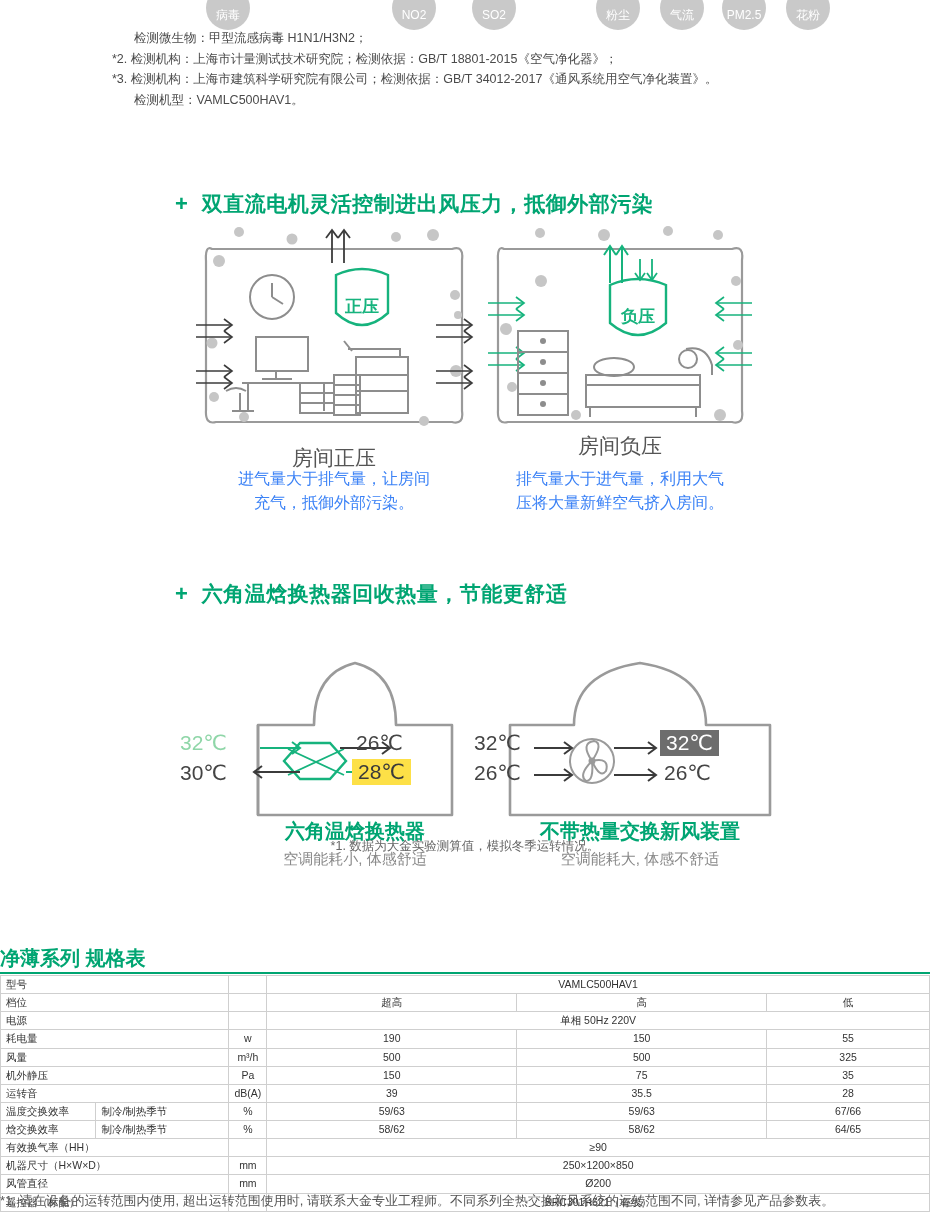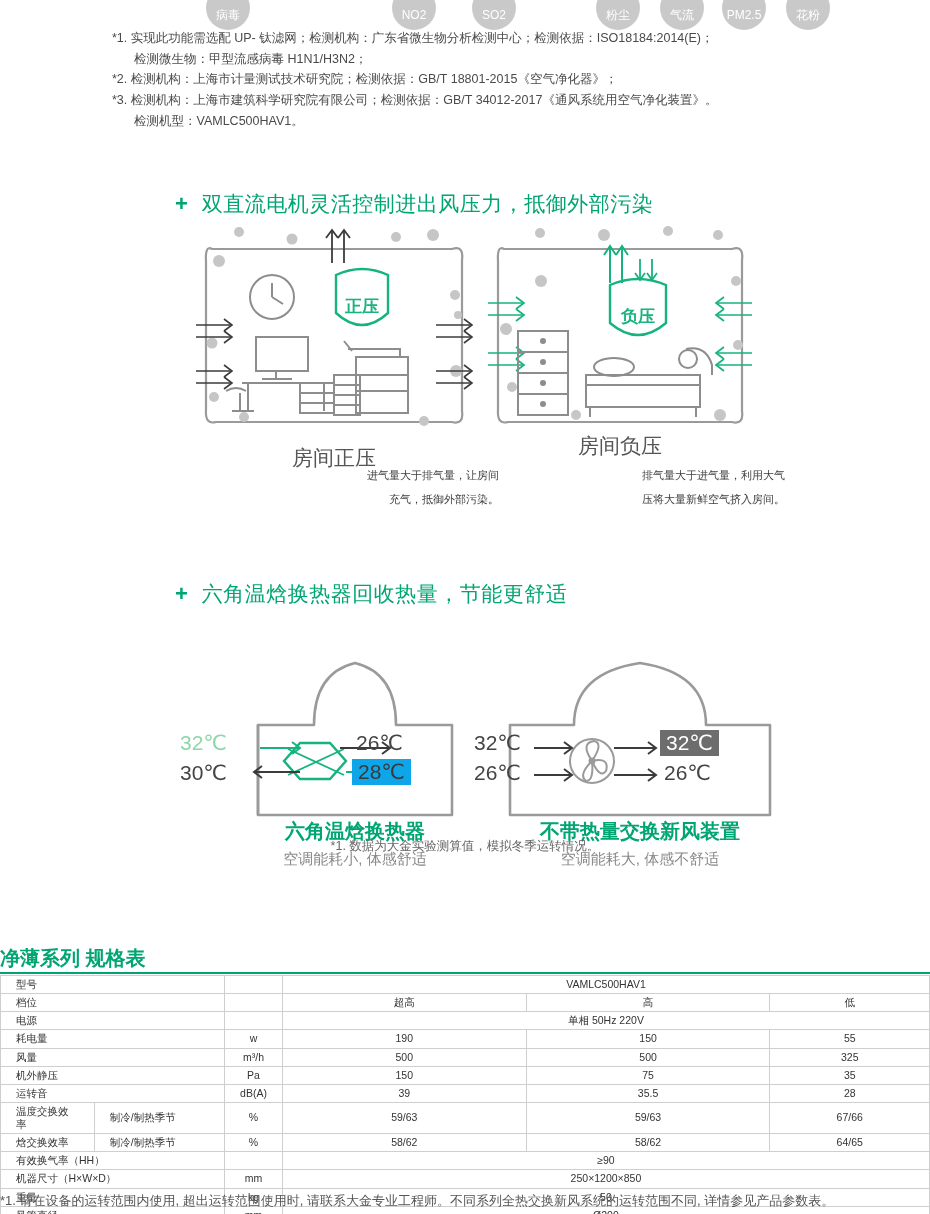--- a/index.html
+++ b/index.html
@@ -31,31 +31,31 @@
   .footnotes .indent { padding-left: 22px; }
 
   
   .sec-head {
     position: absolute; display: flex; align-items: center; gap: 14px;
   }
   .sec-head .plus {
     color: #00a572; font-size: 22px; font-weight: bold; line-height: 1;
   }
   .sec-head .txt {
-    color: #00a572; font-size: 21px; font-weight: normal; letter-spacing: .5px;
+    color: #00a572; font-size: 21px; font-weight: bold; letter-spacing: .5px;
   }
 
   
   .rooms { position: absolute; top: 225px; left: 0; width: 740px; height: 310px; }
   .room-caption-wrap { position: absolute; top: 432px; left: 0; width: 930px; }
   .cap-title {
     position: absolute; font-size: 21px; color: #555; text-align: center; width: 320px;
   }
   .cap-body {
-    position: absolute; font-size: 11px; color: #404040; text-align: right; width: 330px;
+    position: absolute; font-size: 16px; color: #3b82f6; text-align: center; width: 330px;
     line-height: 1.55;
   }
 
   
   .hx { position: absolute; top: 615px; left: 0; width: 772px; height: 260px; }
   .hx-caption { position: absolute; width: 930px; top: 818px; }
   .hx-title {
     position: absolute; width: 330px; text-align: center; font-size: 20px;
     color: #00a572; font-weight: bold;
   }
@@ -73,21 +73,21 @@
     font-size: 20px; font-weight: bold; color: #00a572;
   }
   .spec-rule {
     position: absolute; top: 972px; left: 0; width: 930px; height: 2px; background: #00a572;
   }
   table.spec {
     position: absolute; top: 975px; left: 0; width: 930px;
     border-collapse: collapse; font-size: 10.5px; color: #333;
   }
   table.spec td {
-    border: 1px solid #cfcfcf; padding: 2px 15px; height: 15px; line-height: 1.25;
+    border: 1px solid #cfcfcf; padding: 2px 5px; height: 15px; line-height: 1.25;
   }
   table.spec td.c { text-align: center; }
   table.spec td.l { text-align: left; }
   .tbl-note {
     position: absolute; top: 1192px; left: 0; width: 930px;
     font-size: 13px; color: #555;
   }
   svg { display: block; }
 </style>
 </head>
@@ -99,21 +99,20 @@
     <div class="icon-pill" style="left:206px">病毒</div>
     <div class="icon-pill" style="left:392px">NO2</div>
     <div class="icon-pill" style="left:472px">SO2</div>
     <div class="icon-pill" style="left:596px">粉尘</div>
     <div class="icon-pill" style="left:660px">气流</div>
     <div class="icon-pill" style="left:722px">PM2.5</div>
     <div class="icon-pill" style="left:786px">花粉</div>
   </div>
 
   <div class="footnotes">
-    <div class="ln">*1. 实现此功能需选配 UP- 钛滤网；检测机构：广东省微生物分析检测中心；检测依据：ISO18184:2014(E)；</div>
     <div class="ln indent">检测微生物：甲型流感病毒 H1N1/H3N2；</div>
     <div class="ln">*2. 检测机构：上海市计量测试技术研究院；检测依据：GB/T 18801-2015《空气净化器》；</div>
     <div class="ln">*3. 检测机构：上海市建筑科学研究院有限公司；检测依据：GB/T 34012-2017《通风系统用空气净化装置》。</div>
     <div class="ln indent">检测机型：VAMLC500HAV1。</div>
   </div>
 
   <div class="sec-head" style="top:190px; left:175px;">
     <span class="plus">+</span>
     <span class="txt">双直流电机灵活控制进出风压力，抵御外部污染</span>
   </div>
@@ -312,21 +311,21 @@
         <path d="M614,133 L656,133"></path>
           <path d="M648,127 L656,133 L648,139"></path>
         <path d="M614,160 L656,160"></path>
           <path d="M648,154 L656,160 L648,166"></path>
       </g>
     </svg>
 
     <div style="position:absolute; left:180px; top:116px; font-size:21px; color:#8fd6a8;">32℃</div>
     <div style="position:absolute; left:180px; top:146px; font-size:21px; color:#444;">30℃</div>
     <div style="position:absolute; left:356px; top:116px; font-size:21px; color:#444;">26℃</div>
-    <div style="position:absolute; left:352px; top:144px; font-size:21px; color:#3a3a3a; background:#0ea5e9; padding:1px 6px;">28℃</div>
+    <div style="position:absolute; left:352px; top:144px; font-size:21px; color:#3a3a3a; background:#fde047; padding:1px 6px;">28℃</div>
 
     <div style="position:absolute; left:474px; top:116px; font-size:21px; color:#444;">32℃</div>
     <div style="position:absolute; left:474px; top:146px; font-size:21px; color:#444;">26℃</div>
     <div style="position:absolute; left:660px; top:115px; font-size:21px; color:#ffffff; background:#6d6d6d; padding:1px 6px;">32℃</div>
     <div style="position:absolute; left:664px; top:146px; font-size:21px; color:#444;">26℃</div>
   </div>
 
   <div class="hx-caption">
     <div class="hx-title" style="left:190px; top:0;">六角温焓换热器</div>
     <div class="hx-sub" style="left:190px; top:32px;">空调能耗小, 体感舒适</div>
@@ -413,25 +412,20 @@
         <td class="l" colspan="2">有效换气率（HH）</td>
         <td class="c"></td>
         <td class="c" colspan="3">≥90</td>
       </tr>
       <tr>
         <td class="l" colspan="2">机器尺寸（H×W×D）</td>
         <td class="c">mm</td>
         <td class="c" colspan="3">250×1200×850</td>
       </tr>
       <tr>
-        <td class="l" colspan="2">重量</td>
-        <td class="c">kg</td>
-        <td class="c" colspan="3">50</td>
-      </tr>
-      <tr>
         <td class="l" colspan="2">风管直径</td>
         <td class="c">mm</td>
         <td class="c" colspan="3">Ø200</td>
       </tr>
       <tr>
         <td class="l" colspan="2">遥控器（标配）</td>
         <td class="c"></td>
         <td class="c" colspan="3">BRC301H621（有线）</td>
       </tr>
 

